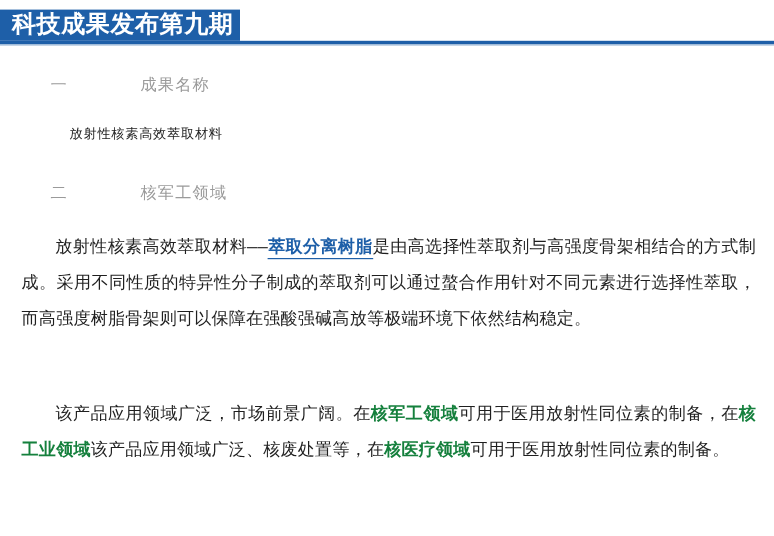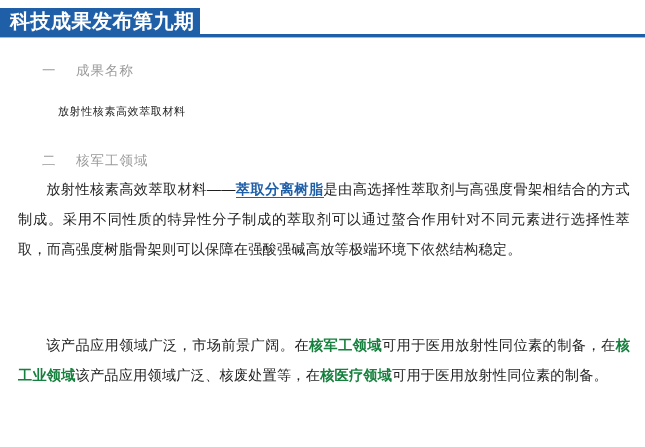--- a/index.html
+++ b/index.html
@@ -81,20 +81,21 @@
   .sec-num {
     width: 34px;
     display: inline-block;
     color: #9a9a9a;
     font-size: 13.5px;
   }
   .sec-name {
     color: #9a9a9a;
     font-size: 13.5px;
     letter-spacing: 1px;
+    margin-left: 41px;
   }
 
   .item-value {
     position: absolute;
     left: 58px;
     font-size: 11px;
     color: #222222;
     letter-spacing: 0.6px;
     white-space: nowrap;
   }
@@ -146,21 +147,21 @@
 
   <div class="item-value" style="top:104px;">放射性核素高效萃取材料</div>
 
   <div class="section" style="top:152px;">
     <div class="sec-label">
       <span class="sec-num">二</span>
       <span class="sec-name">核军工领域</span>
     </div>
   </div>
 
-  <div class="para" style="top:174px;">
+  <div class="para" style="top:192px;font-family:Liberation Mono, monospace;">
     <span class="indent"></span><span>放射性核素高效萃取材料——</span><span class="kw">萃取分离树脂</span><span>是由高选择性萃取剂与高强度骨架相结合的方式制成。采用不同性质的特异性分子制成的萃取剂可以通过螯合作用针对不同元素进行选择性萃取，而高强度树脂骨架则可以保障在强酸强碱高放等极端环境下依然结构稳定。</span>
   </div>
 
   <div class="para" style="top:330px;">
     <span class="indent"></span><span>该产品应用领域广泛，市场前景广阔。在</span><span class="kw-plain">核军工领域</span><span>可用于医用放射性同位素的制备，在</span><span class="kw-plain">核工业领域</span><span>该产品应用领域广泛、核废处置等，在</span><span class="kw-plain">核医疗领域</span><span>可用于医用放射性同位素的制备。</span>
   </div>
 
 </div>
 
 </body></html>

